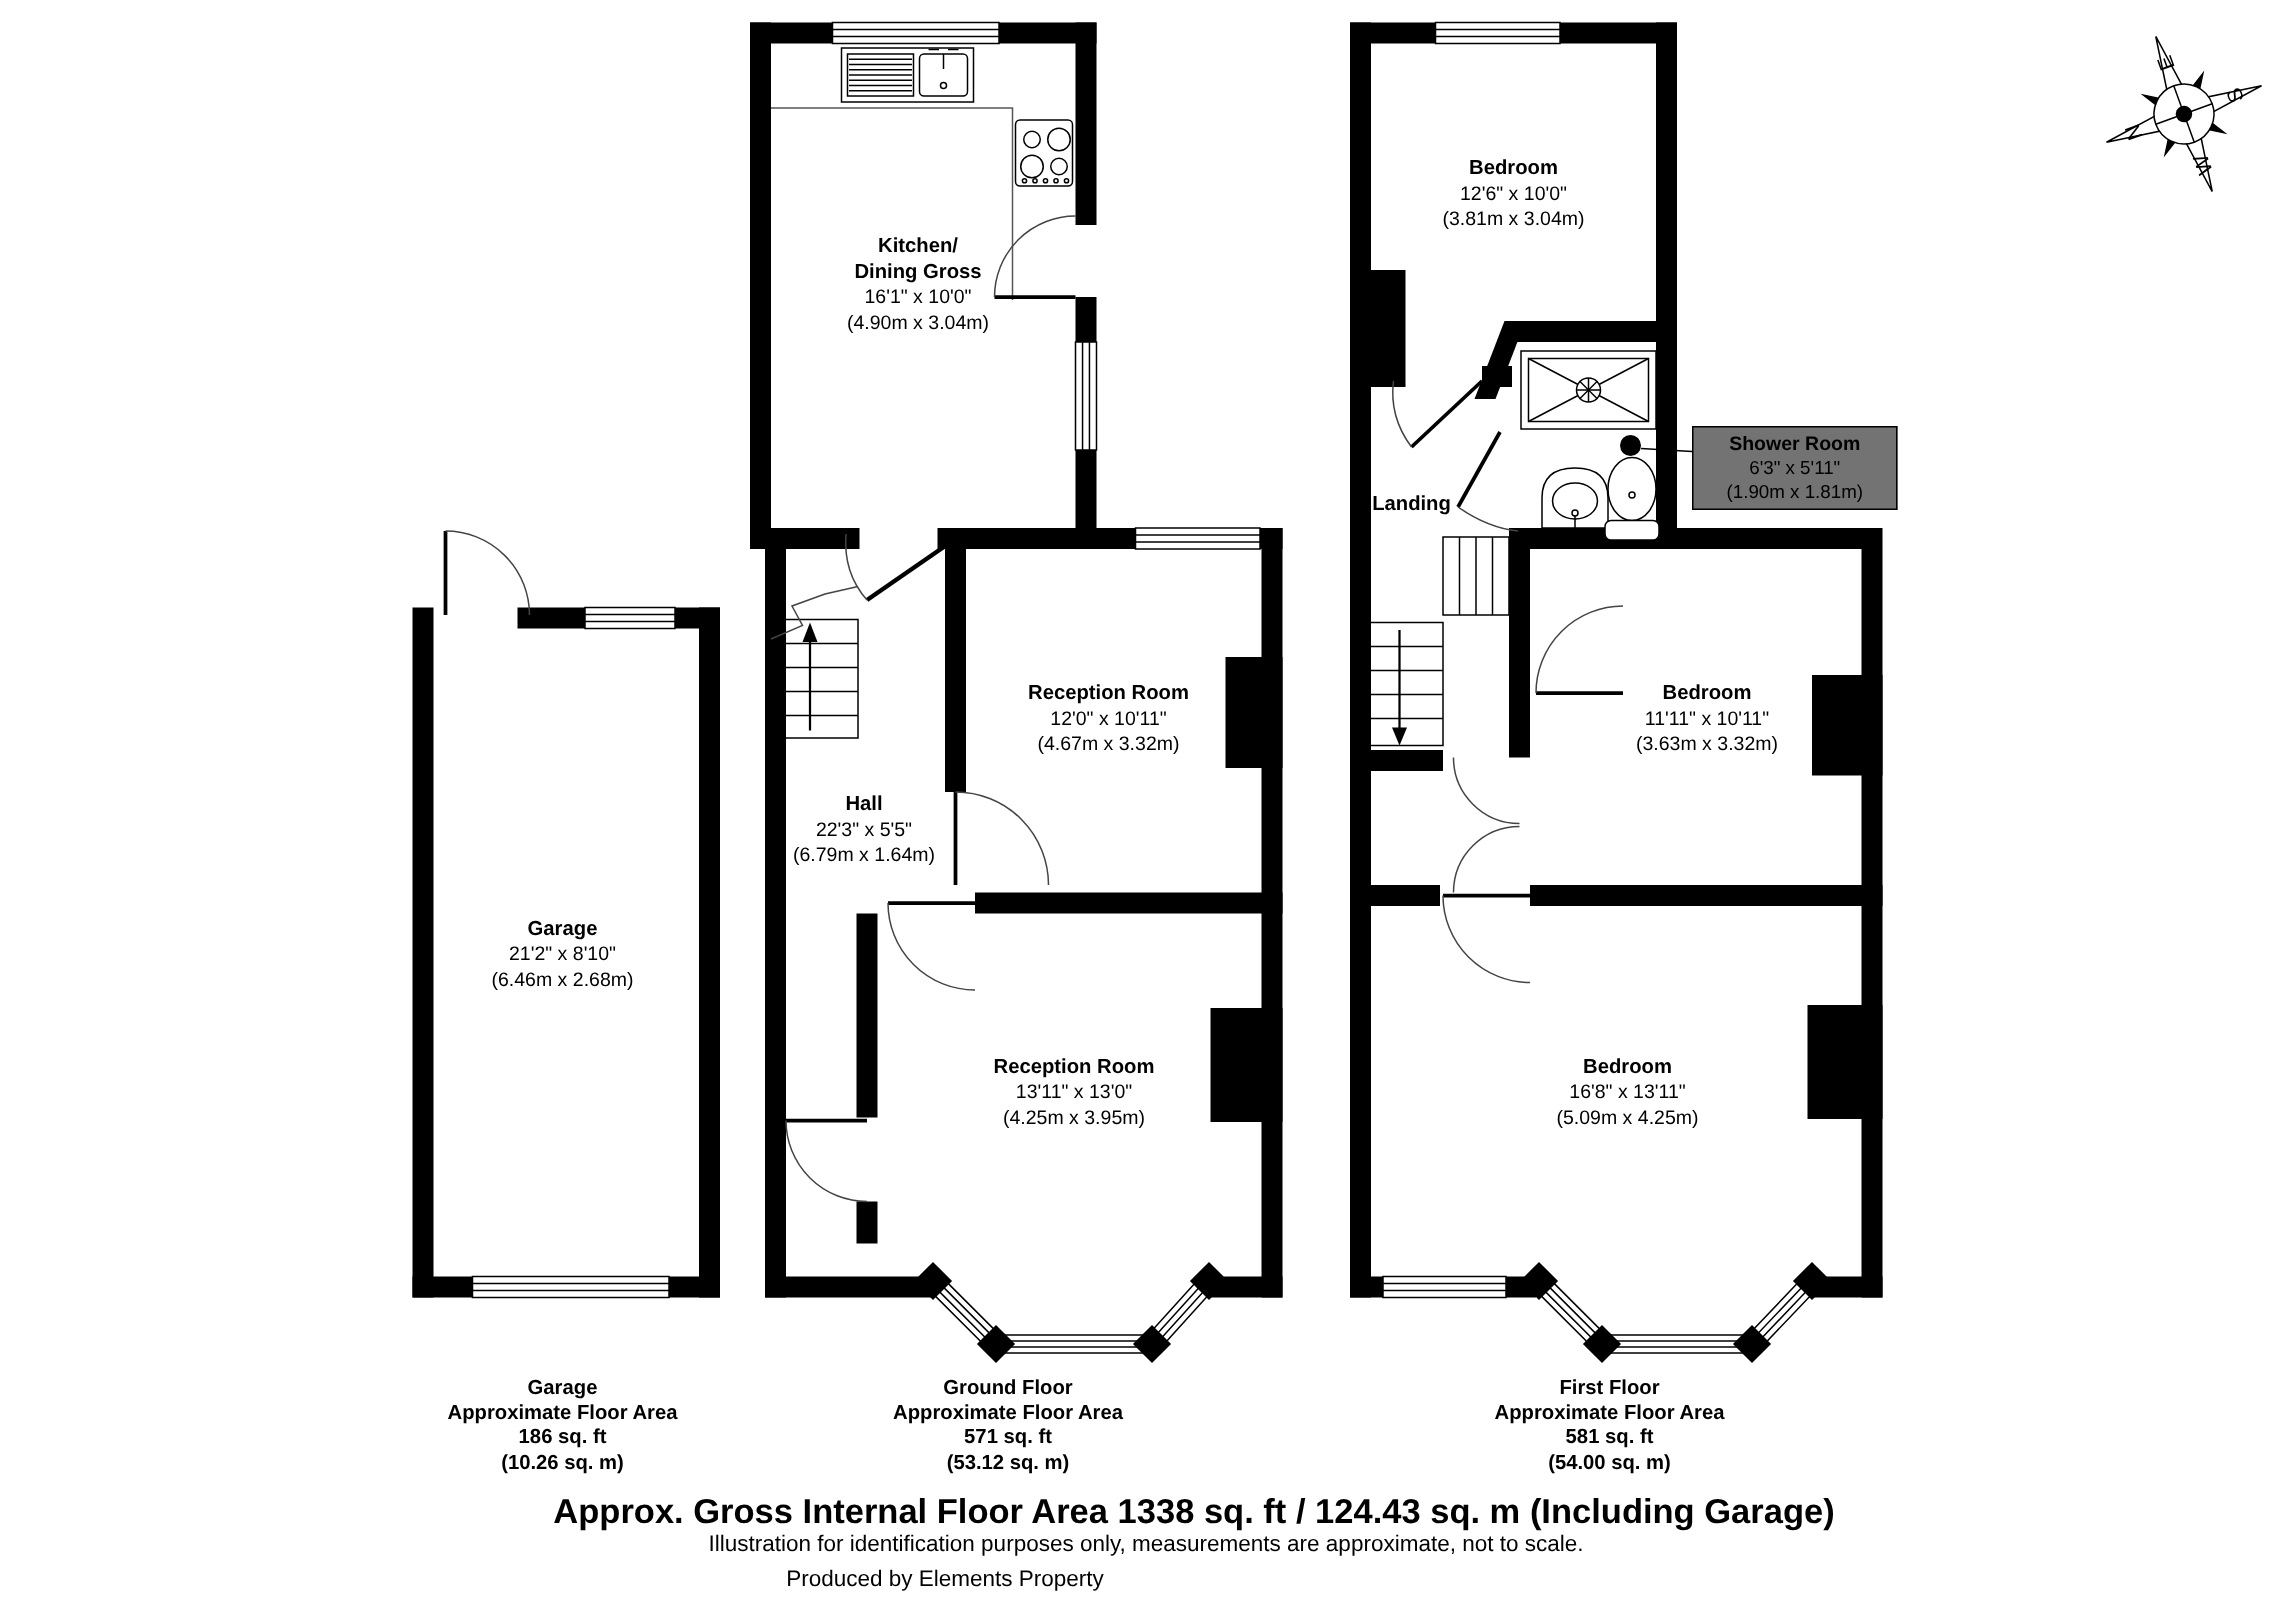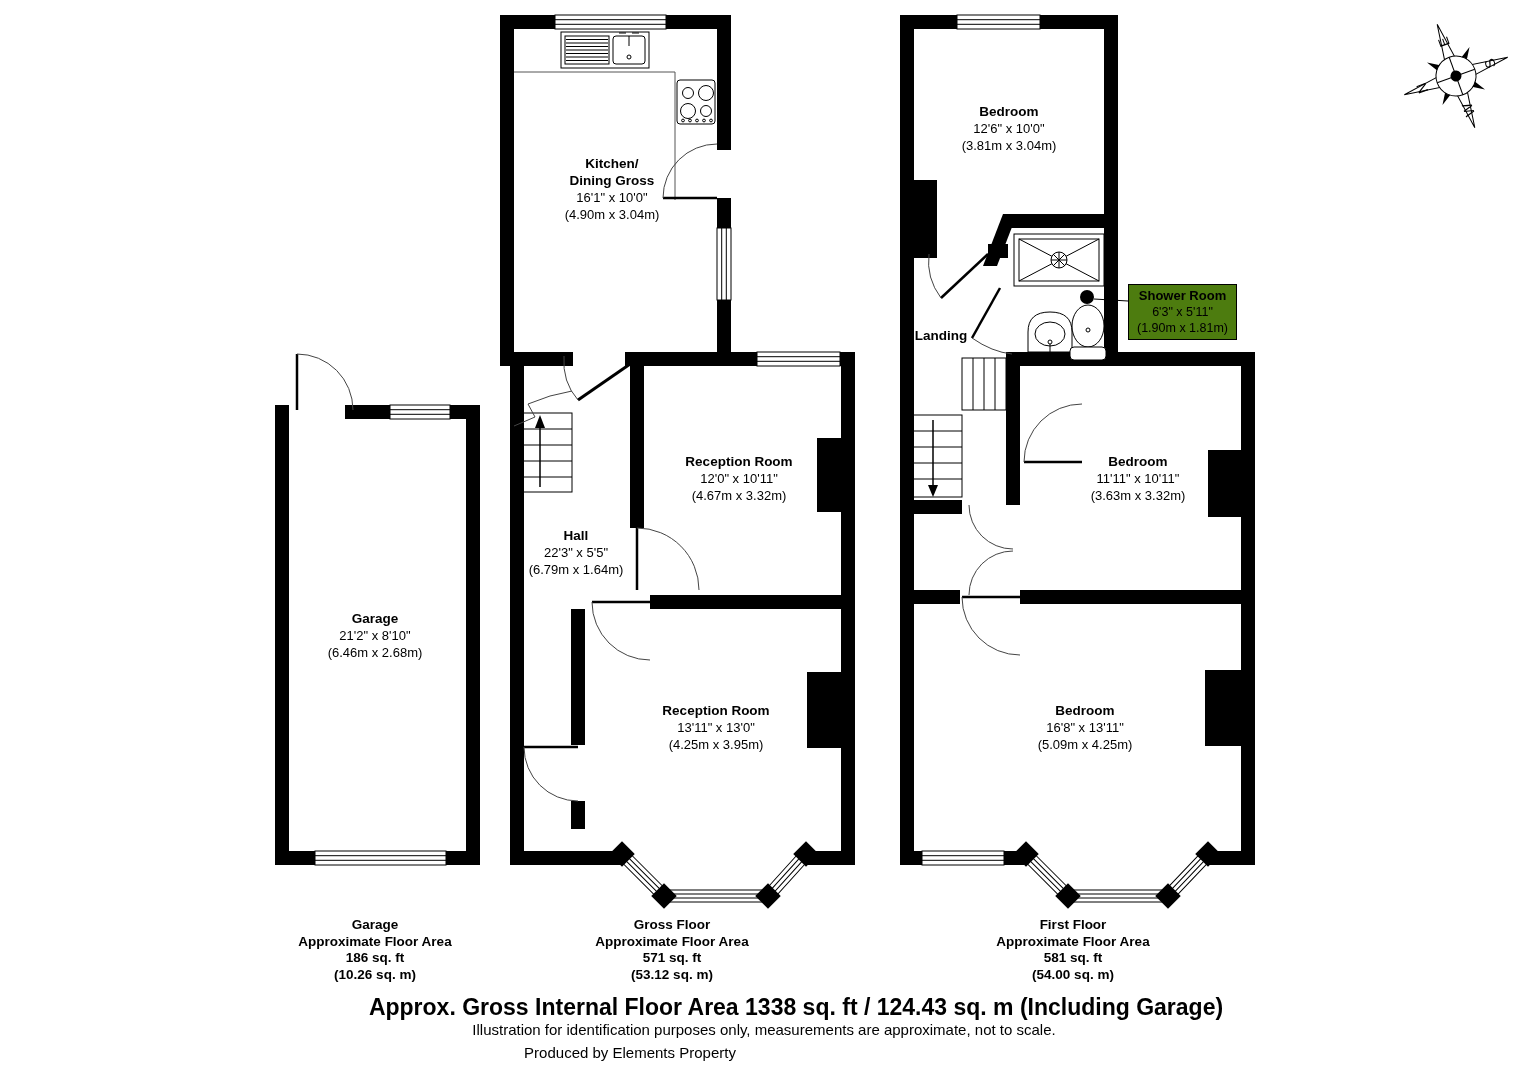--- a/index.html
+++ b/index.html
@@ -2,22 +2,22 @@
 <html><head>
 <meta charset="utf-8">
 <style>
   html,body{margin:0;padding:0;background:#ffffff;}
   #stage{position:relative;width:1528px;height:1080px;background:#ffffff;overflow:hidden;
          font-family:"Liberation Sans",sans-serif;color:#000;}
   #plan-svg{position:absolute;left:0;top:0;}
   .room-label{position:absolute;transform:translateX(-50%);text-align:center;
               font-size:13px;line-height:17px;white-space:nowrap;}
   .room-label .rname{font-weight:bold;font-size:13.5px;}
-  .callout{position:absolute;border:1px solid #000;background:#4d7c0f;text-align:center;
-           font-size:12.5px;line-height:16px;padding:3px 8px;white-space:nowrap;}
+  .callout{position:absolute;border:1px solid #000;background:#737373;text-align:center;
+           font-size:12.5px;line-height:16px;padding:3px 22px;white-space:nowrap;}
   .callout .rname{font-weight:bold;font-size:13px;}
   .area-label{position:absolute;transform:translateX(-50%);text-align:center;
               font-weight:bold;font-size:13.5px;line-height:16.5px;white-space:nowrap;}
   .summary-title{position:absolute;left:0;top:994px;width:1528px;text-align:center;
                  font-weight:bold;font-size:23px;margin-left:32px;}
   .summary-sub{position:absolute;left:0;top:1021px;width:1528px;text-align:center;font-size:15px;}
   .summary-credit{position:absolute;left:0;top:1044px;width:1260px;text-align:center;font-size:15px;}
   .ln{display:block;}
 </style>
 </head>
@@ -350,21 +350,21 @@
 </div>
 
 <div class="area-label" style="left:375px;top:917px;">
   <span class="ln">Garage</span>
   <span class="ln">Approximate Floor Area</span>
   <span class="ln">186 sq. ft</span>
   <span class="ln">(10.26 sq. m)</span>
 </div>
 
 <div class="area-label" style="left:672px;top:917px;">
-  <span class="ln">Gross Floor</span>
+  <span class="ln">Ground Floor</span>
   <span class="ln">Approximate Floor Area</span>
   <span class="ln">571 sq. ft</span>
   <span class="ln">(53.12 sq. m)</span>
 </div>
 
 <div class="area-label" style="left:1073px;top:917px;">
   <span class="ln">First Floor</span>
   <span class="ln">Approximate Floor Area</span>
   <span class="ln">581 sq. ft</span>
   <span class="ln">(54.00 sq. m)</span>

